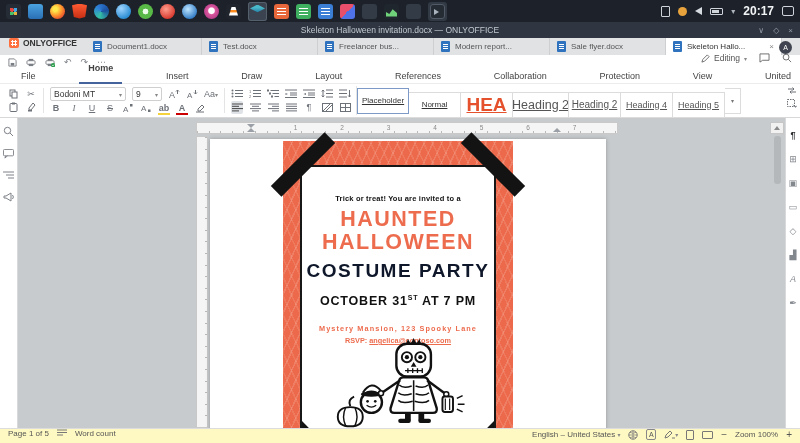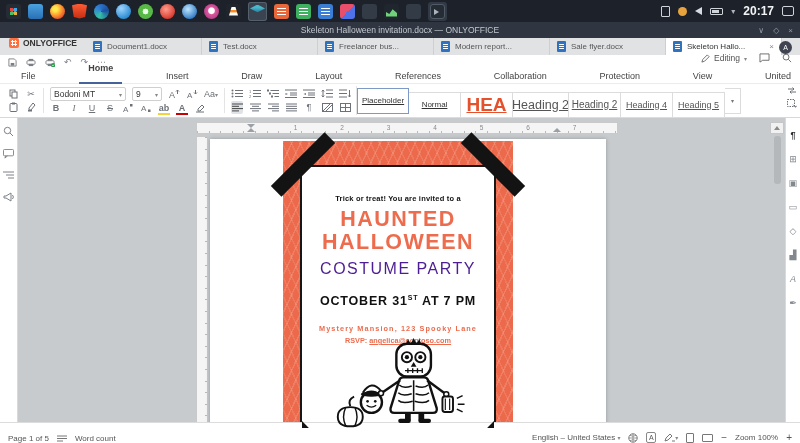--- a/index.html
+++ b/index.html
@@ -124,36 +124,36 @@
   .card{position:absolute;left:17px;right:17px;top:24px;bottom:4px;background:#fff;border:2.5px solid #171717;border-radius:10px;overflow:hidden;}
   .tape{position:absolute;background:#131313;width:76px;height:15px;z-index:4;}
   .tape-tl{left:-18px;top:16px;transform:rotate(-45deg);}
   .tape-tr{right:-18px;top:16px;transform:rotate(45deg);}
   .tape-b{position:absolute;background:#131313;width:54px;height:14px;z-index:4;}
   .tape-bl{left:-22px;bottom:0;transform:rotate(45deg);}
   .tape-br{right:-22px;bottom:0;transform:rotate(-45deg);}
   .inv{position:absolute;left:0;right:0;text-align:center;color:#111;}
   .inv-intro{top:27px;font-size:7.5px;font-weight:bold;letter-spacing:.2px;}
   .inv-title{top:41px;font-size:21.5px;font-weight:bold;color:#ed6c4e;letter-spacing:1.5px;line-height:1.08;}
-  .inv-costume{top:93px;font-size:16px;font-weight:normal;color:#4c1d95;letter-spacing:1.5px;}
+  .inv-costume{top:93px;font-size:19px;font-weight:bold;color:#0f172a;letter-spacing:1.5px;}
   .inv-date{top:127px;font-size:12.5px;font-weight:bold;letter-spacing:.8px;}
   .inv-date sup{font-size:7px;vertical-align:super;}
   .inv-addr{top:157px;font-size:7.3px;font-weight:bold;color:#ed6c4e;letter-spacing:1.1px;}
   .inv-rsvp{top:169px;font-size:7.3px;font-weight:bold;color:#ed6c4e;}
   .inv-rsvp .mail{text-decoration:underline;}
   .skel{position:absolute;left:8px;top:171px;z-index:2;}
   .scroll-up{position:absolute;right:16px;top:4px;width:14px;height:12px;background:#f1f1f1;border:1px solid #c6c6c6;display:flex;align-items:center;justify-content:center;}
   .scroll-up:before{content:"";border-left:3px solid transparent;border-right:3px solid transparent;border-bottom:4px solid #8a8a8a;}
   .scroll-thumb{position:absolute;right:19px;top:18px;width:7px;height:48px;background:#b4b8bb;border-radius:3px;}
   .rightbar{position:absolute;right:0;top:0;bottom:0;width:15px;background:#fff;border-left:1px solid #d9d9d9;display:flex;flex-direction:column;align-items:center;padding-top:10px;gap:11px;color:#83878e;font-size:9px;}
   .rightbar .rb{width:13px;height:13px;display:flex;align-items:center;justify-content:center;}
   .rightbar .rb.on{color:#2b2d30;font-weight:bold;}
 
   
-  .statusbar{position:absolute;left:0;bottom:0;right:0;height:21px;background:#ffffff;border-top:1px solid #dcdcdc;display:flex;align-items:flex-end;padding:0 8px;font-size:8px;color:#555;gap:8px;}
+  .statusbar{position:absolute;left:0;bottom:0;right:0;height:15px;background:#fef9c3;border-top:1px solid #dcdcdc;display:flex;align-items:flex-start;padding:0 8px;font-size:8px;color:#555;gap:8px;}
   .sb-right{margin-left:auto;display:flex;align-items:center;gap:8px;}
   .sb-ico{color:#777;display:flex;align-items:center;}
   .spellA{border:1px solid #888;border-radius:2px;padding:0 1.5px;font-size:7px;line-height:9px;color:#555;}
   .fitbox{width:8px;height:10px;border:1px solid #777;border-radius:1px;}
   .fitbox.w{width:11px;height:8px;}
   .zoom-btn{font-size:10px;color:#555;}
 </style>
 </head>
 <body>
 

